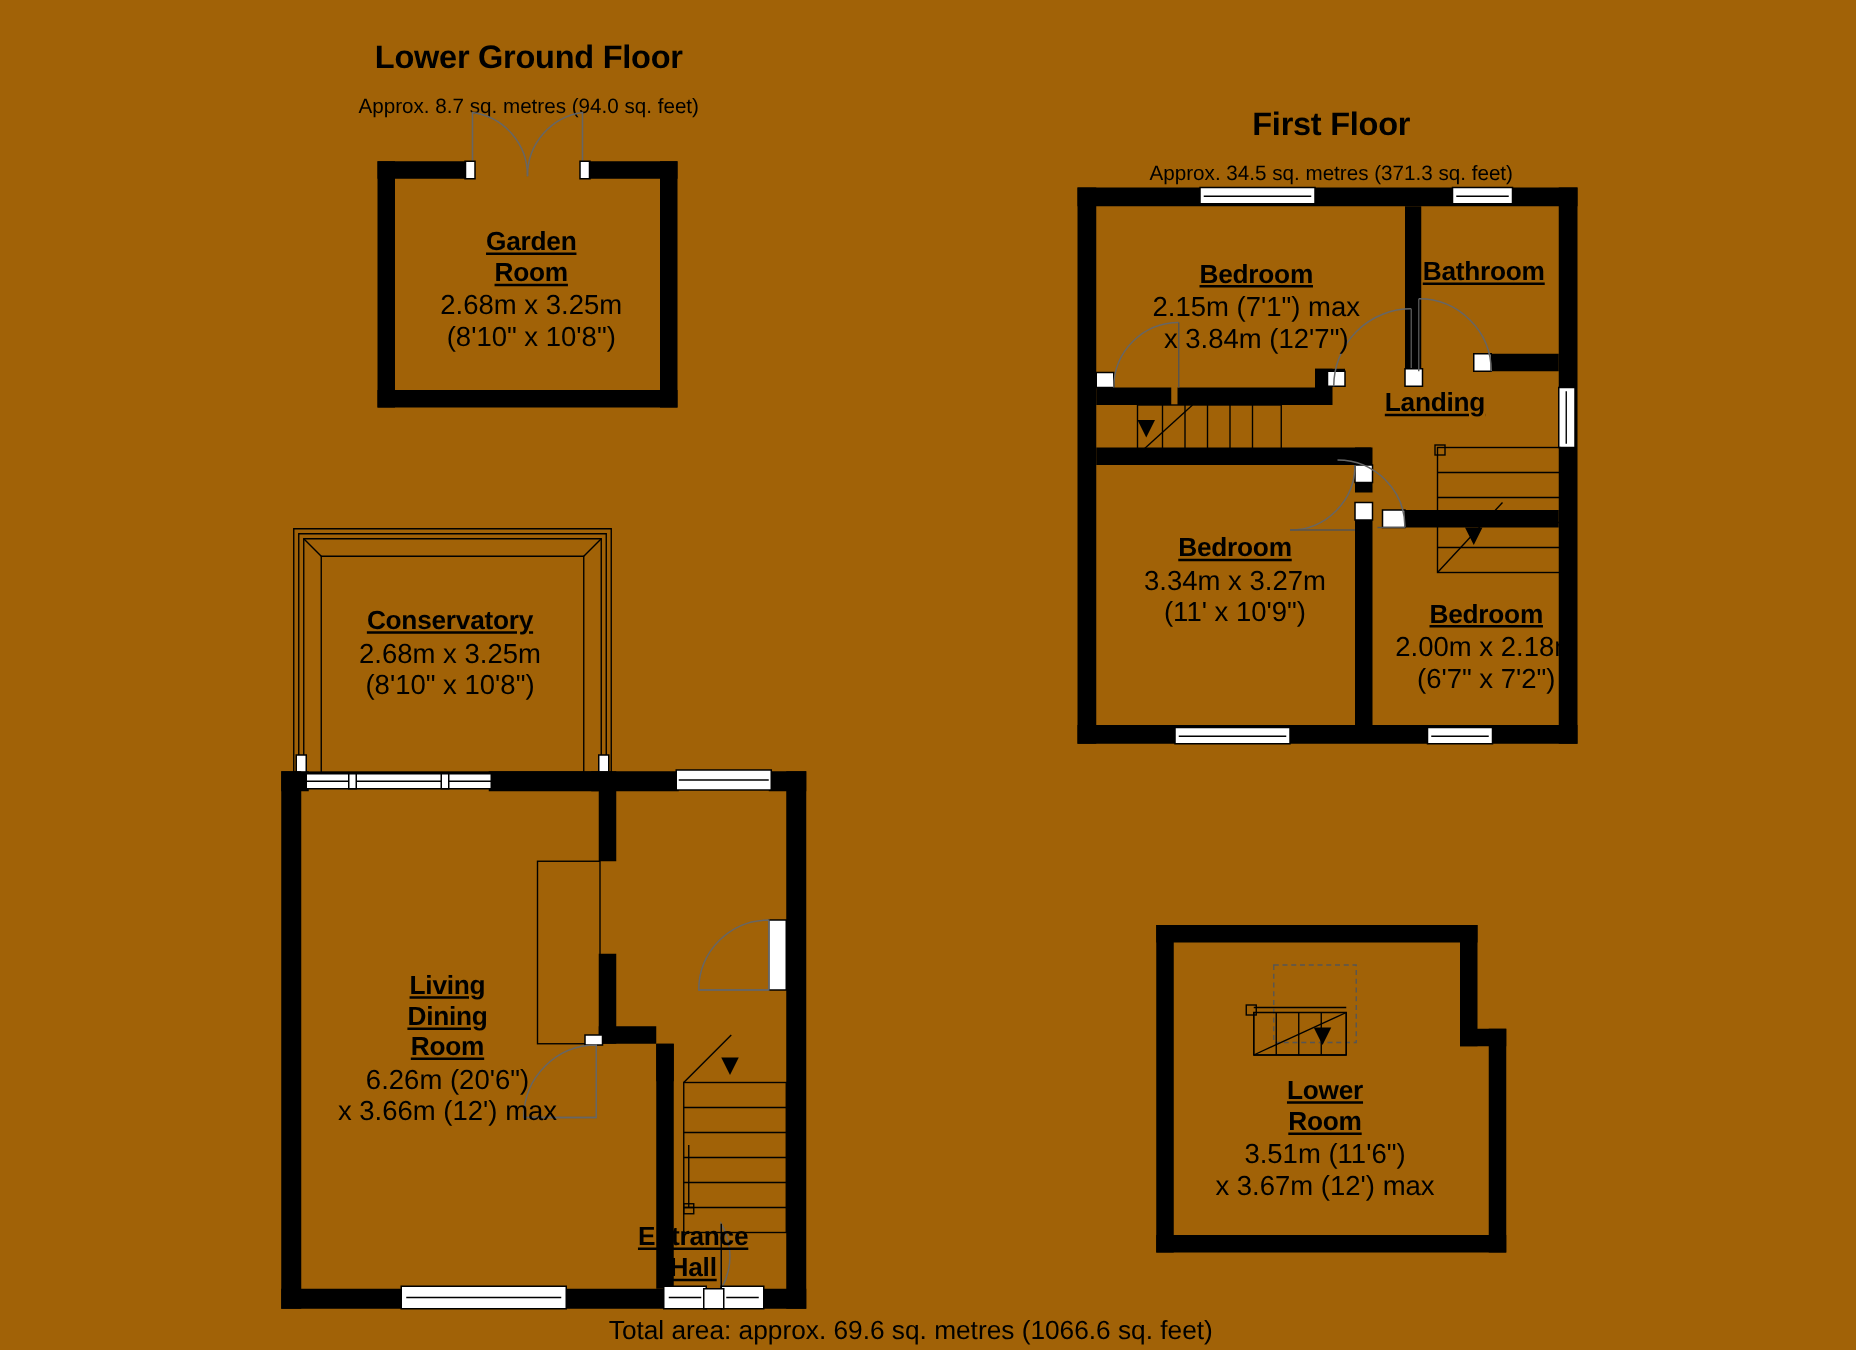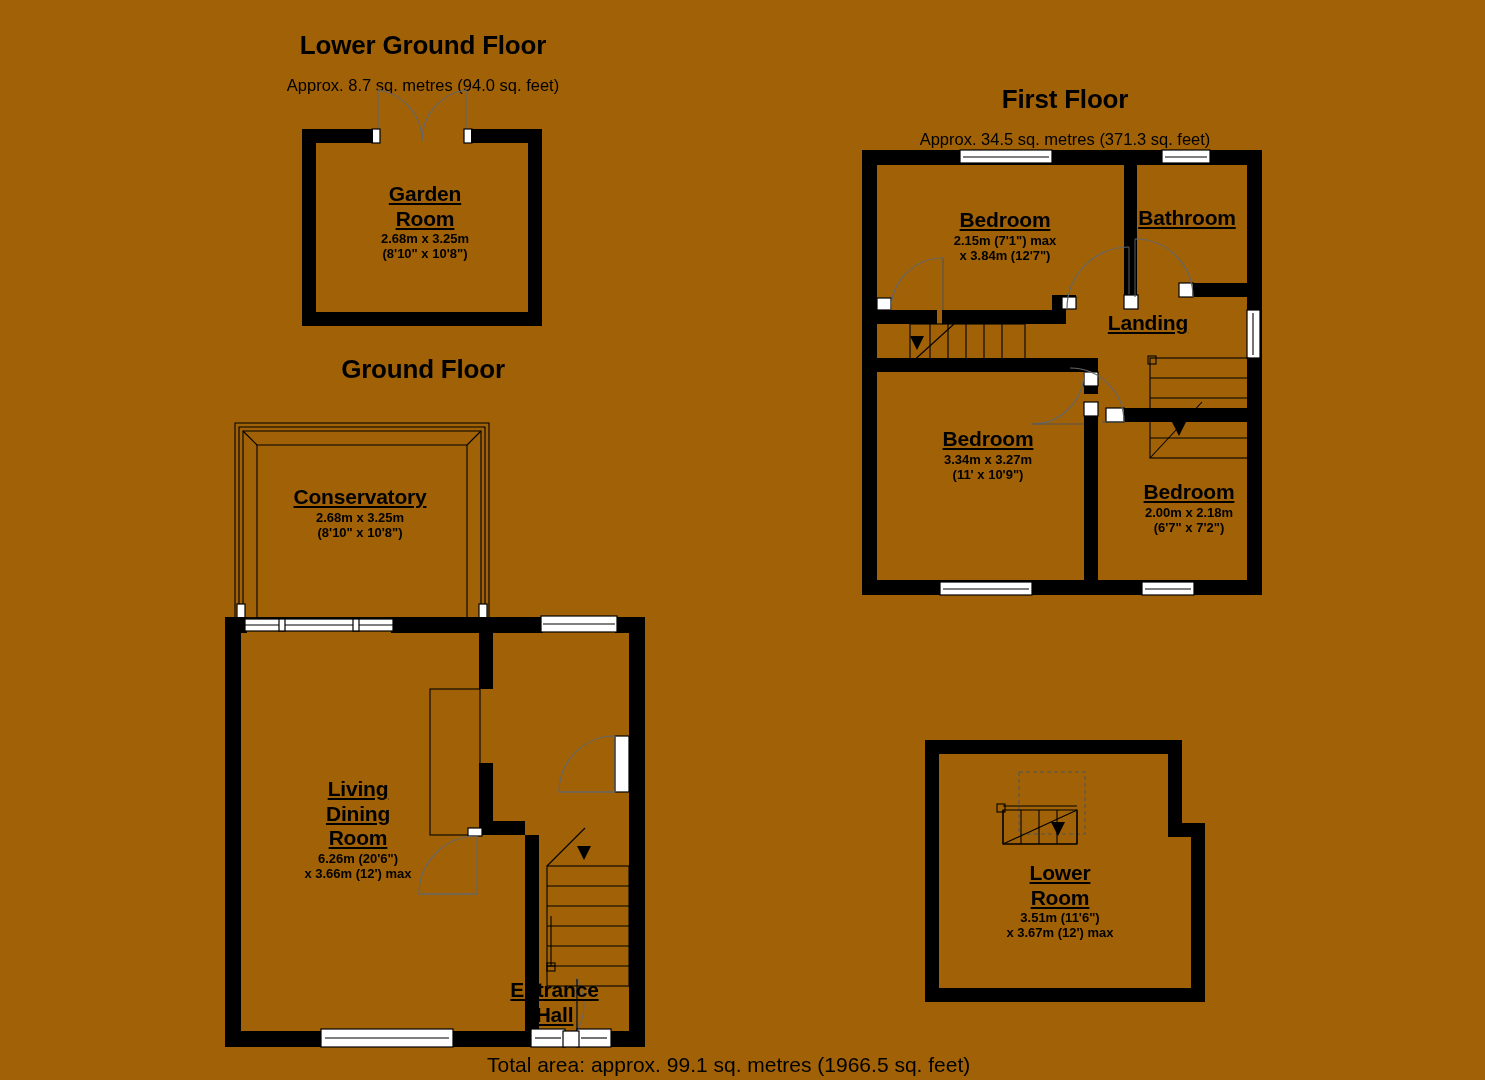--- a/index.html
+++ b/index.html
@@ -43,22 +43,22 @@
     line-height: 1.17;
     white-space: nowrap;
   }
   .room-name {
     font-size: 21px;
     font-weight: bold;
     letter-spacing: -0.2px;
     text-decoration: underline;
   }
   .room-dim {
-    font-size: 13px;
-    font-weight: bold;
+    font-size: 22px;
+    font-weight: normal;
   }
 
   #total-area {
     position: absolute;
     font-size: 21px;
     white-space: nowrap;
   }
 
   
   .plan {
@@ -101,21 +101,20 @@
   </svg>
 
   <div class="room-label" style="left:300px; top:182px; width:250px;">
     <div class="room-name">Garden</div>
     <div class="room-name">Room</div>
     <div class="room-dim">2.68m x 3.25m</div>
     <div class="room-dim">(8'10" x 10'8")</div>
   </div>
 
   <div class="floor-heading" style="left:183px; top:355px; width:480px;">
-    <div class="floor-title">Ground Floor</div>
   </div>
 
   <svg class="plan" style="left:225px; top:418px;" width="420" height="640" viewBox="0 0 420 640">
 
     <g>
 
       <path class="thin" d="M 10 5 L 264 5 L 264 200 L 10 200 Z"></path>
       <path class="thin" d="M 14 9 L 260 9 L 260 200 L 14 200 Z"></path>
       <path class="thin" d="M 18 13 L 256 13 L 256 200 L 18 200 Z"></path>
 
@@ -387,15 +386,15 @@
     </g>
   </svg>
 
   <div class="room-label" style="left:960px; top:861px; width:200px;">
     <div class="room-name">Lower</div>
     <div class="room-name">Room</div>
     <div class="room-dim">3.51m (11'6")</div>
     <div class="room-dim">x 3.67m (12') max</div>
   </div>
 
-  <div id="total-area" style="left:487px; top:1053px;">Total area: approx. 99.1 sq. metres (1966.5 sq. feet)</div>
+  <div id="total-area" style="left:487px; top:1053px;">Total area: approx. 69.6 sq. metres (1066.6 sq. feet)</div>
 
 </div>
 
 </body></html>

